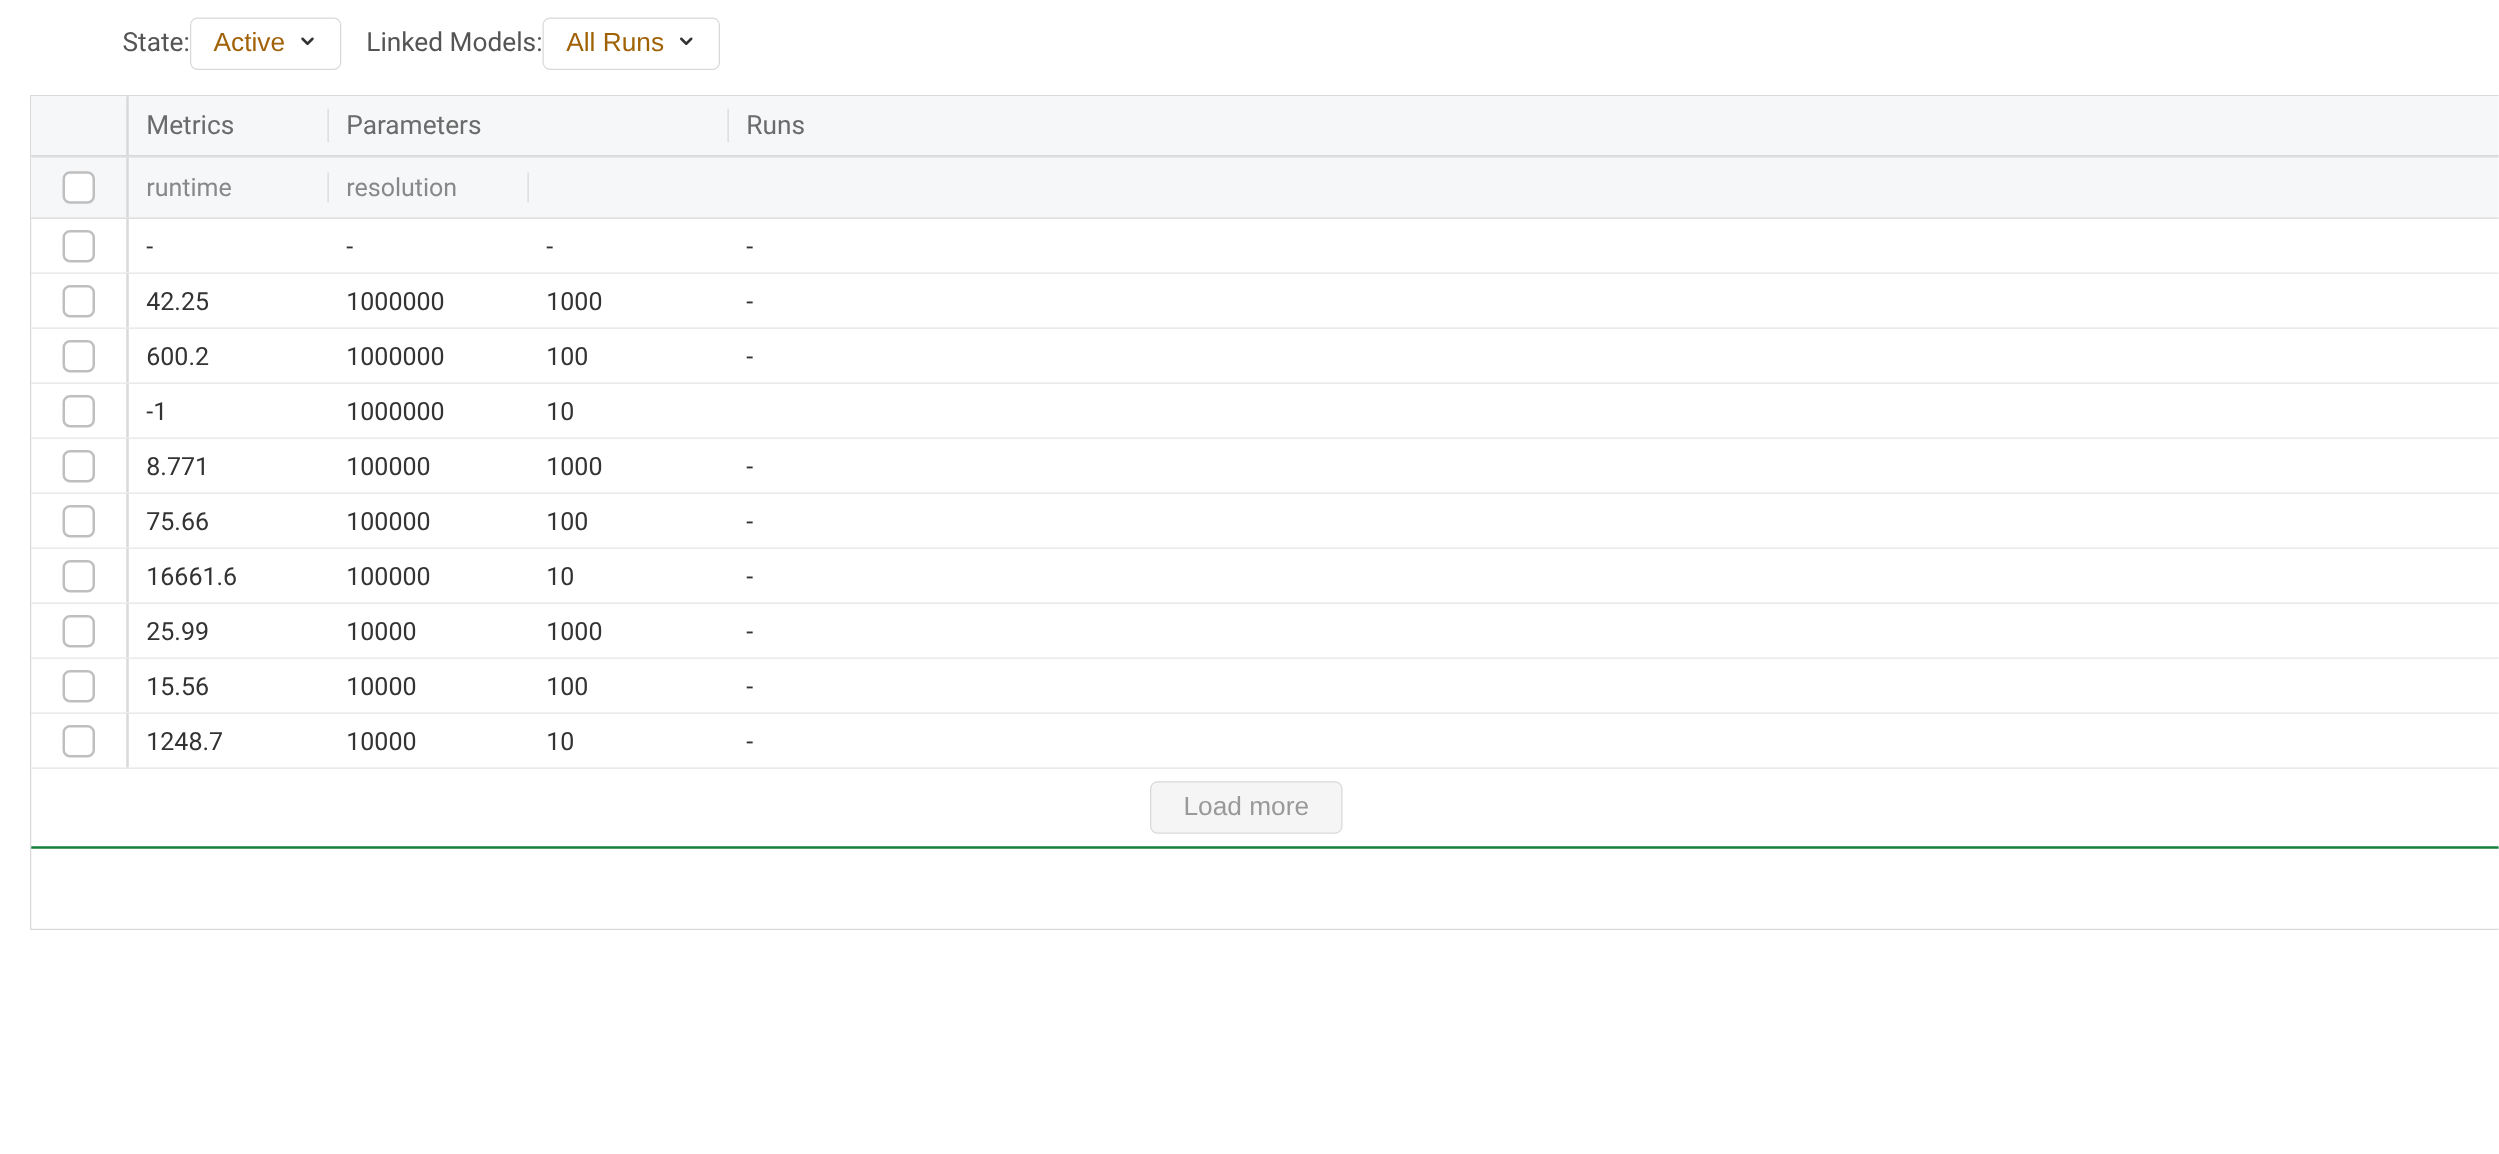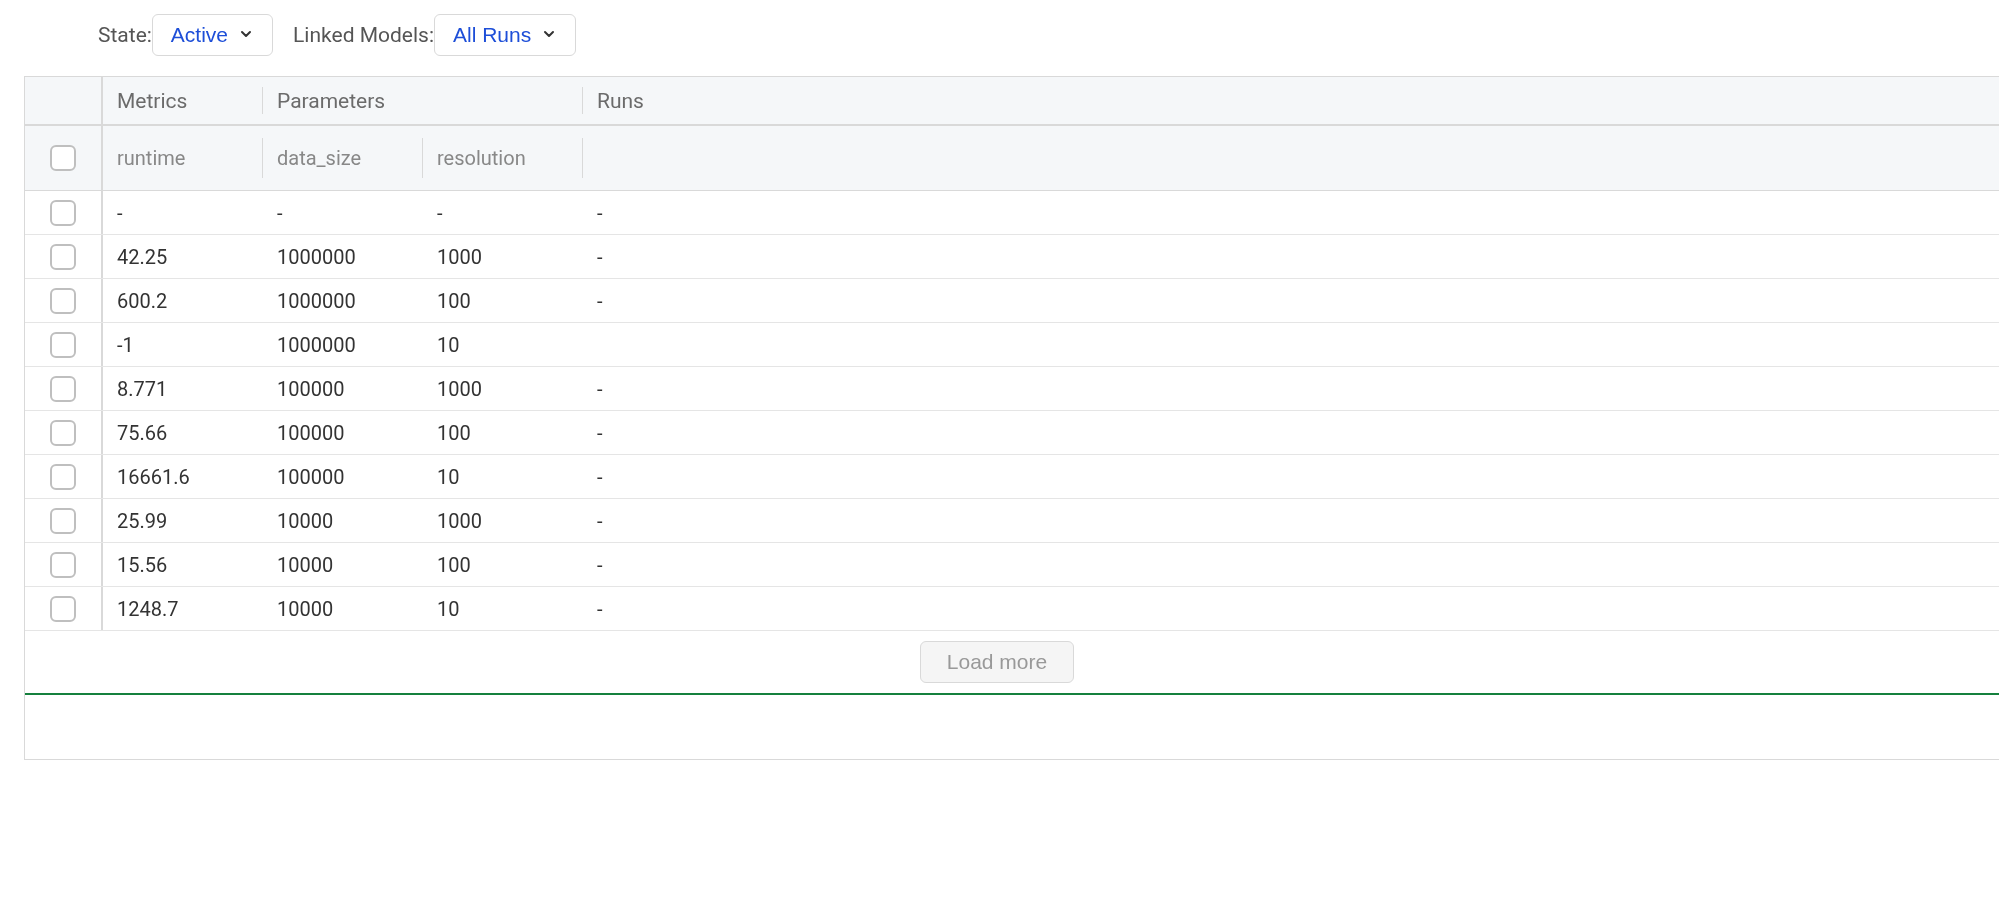--- a/index.html
+++ b/index.html
@@ -25,42 +25,42 @@
   }
   .select-btn {
     display: inline-flex;
     align-items: center;
     gap: 10px;
     background: #fff;
     border: 1px solid #d9d9d9;
     border-radius: 6px;
     padding: 8px 18px;
     font-size: 21px;
-    color: #1d4ed8;
+    color: #a16207;
     cursor: pointer;
     margin-right: 20px;
   }
   .chev { display: inline-block; }
   .table-wrap {
     margin-left: 24px;
     border: 1px solid #d9d9d9;
     border-right: none;
   }
   .thead {
     background: #f5f7f9;
   }
   .row {
     display: flex;
     align-items: stretch;
     min-height: 44px;
     border-bottom: 1px solid #e5e5e5;
   }
   .thead .row { border-bottom: 1px solid #d9d9d9; }
   .header-row-1 { height: 48px; }
-  .header-row-2 { height: 66px; border-top: 1px solid #d9d9d9;}
+  .header-row-2 { height: 50px; border-top: 1px solid #d9d9d9;}
   .checkbox-col {
     flex: 0 0 78px;
     display: flex;
     align-items: center;
     justify-content: center;
     border-right: 2px solid #d9d9d9;
   }
   .checkbox {
     width: 26px;
     height: 26px;
@@ -167,21 +167,20 @@
         <div class="checkbox-col"></div>
         <div class="col group-header w-metrics-group">Metrics</div>
         <div class="col group-header w-params-group">Parameters</div>
         <div class="col group-header w-tags-group">Runs</div>
       </div>
       <div class="row header-row-2">
         <div class="checkbox-col">
           <div class="checkbox"></div>
         </div>
         <div class="col sub-header div w-runtime">runtime</div>
-        <div class="col sub-header div w-datasize">data_size</div>
         <div class="col sub-header div w-resolution">resolution</div>
       </div>
     </div>
 
     <div class="tbody" id="tbody">
         <div class="row">
           <div class="checkbox-col">
             <div class="checkbox"></div>
           </div>
           <div class="col cell w-runtime">-</div>

